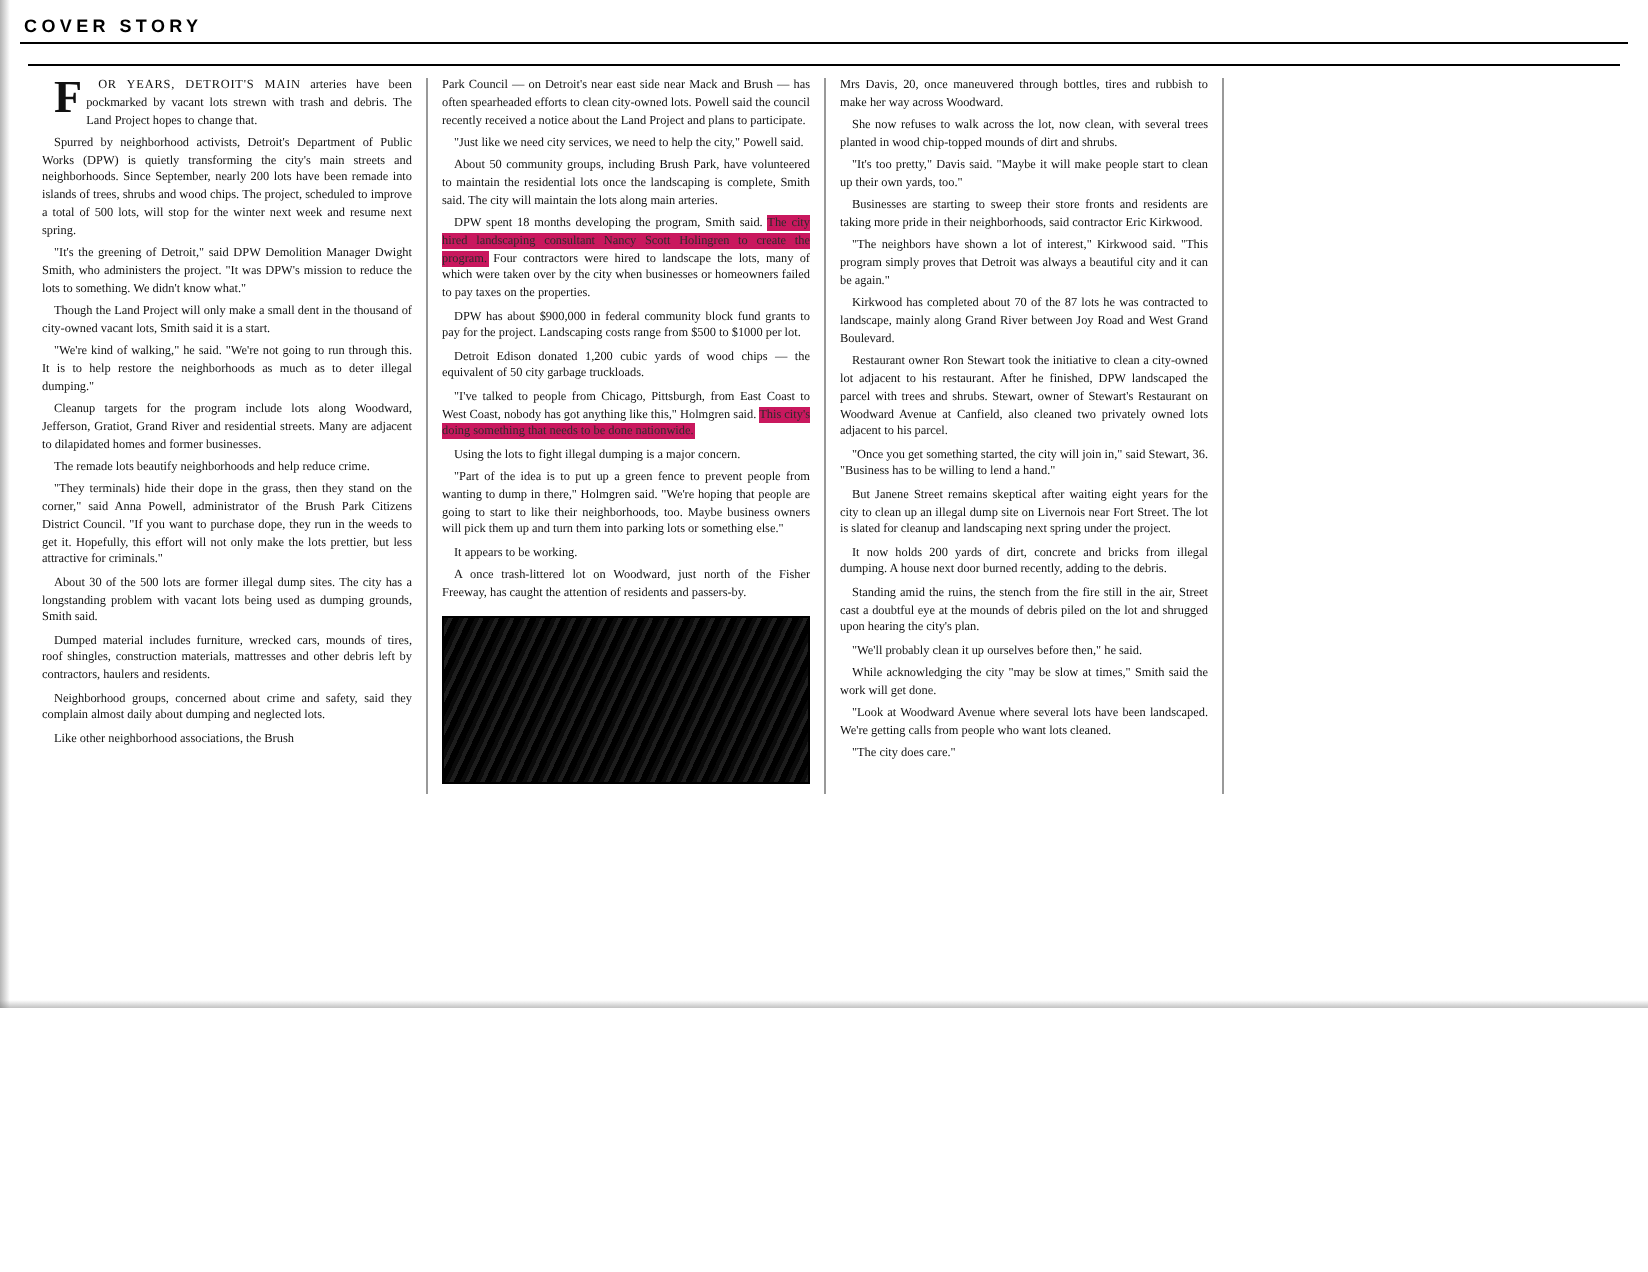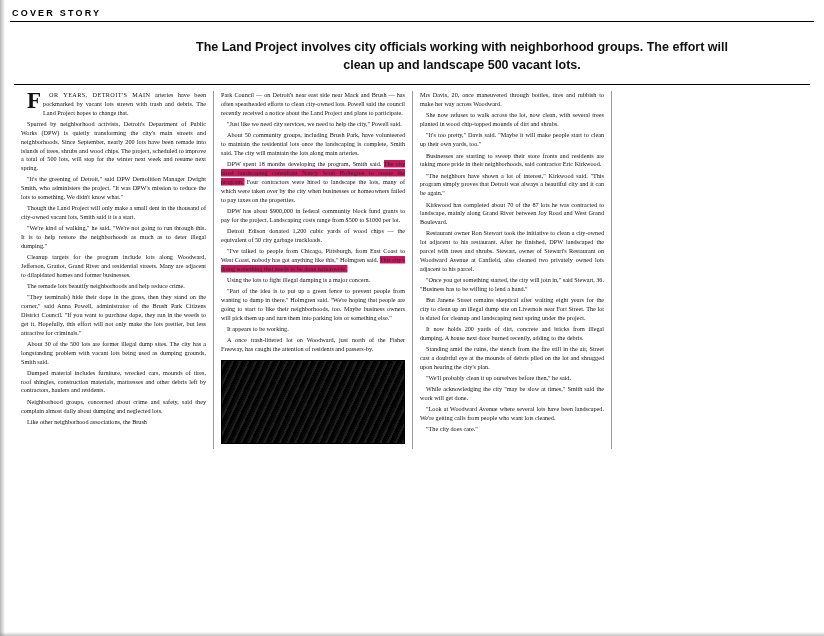--- a/index.html
+++ b/index.html
@@ -11,21 +11,21 @@
     width: 824px;
     height: 636px;
     font-family: "Liberation Serif", serif;
     color: #111;
     position: relative;
     overflow: hidden;
   }
   .page {
     position: relative;
     width: 824px;
-    height: 636px;
+    height: 504px;
     box-sizing: border-box;
     padding: 6px 10px 0 10px;
   }
   
   .kicker {
     font-family: "Liberation Sans", sans-serif;
     font-size: 9px;
     letter-spacing: 2.2px;
     font-weight: 600;
     color: #000;
@@ -176,21 +176,20 @@
 </style>
 </head>
 <body>
 
 <div class="page">
 
   <div class="kicker">COVER STORY</div>
   <div class="kicker-rule"></div>
 
 
-  <div class="deck">The Land Project involves city officials working with neighborhood groups. The effort will clean up and landscape 500 vacant lots.</div>
 
   <div class="head-rule"></div>
 
   <div class="columns">
 
     <div class="col">
       <p class="dropcap-p">
         <span class="dropcap">F</span><span class="smallcaps">OR YEARS, DETROIT'S MAIN</span><span> arteries have been pockmarked by vacant lots strewn with trash and debris. The Land Project hopes to change that.</span>
       </p>
       <p>Spurred by neighborhood activists, Detroit's Department of Public Works (DPW) is quietly transforming the city's main streets and neighborhoods. Since September, nearly 200 lots have been remade into islands of trees, shrubs and wood chips. The project, scheduled to improve a total of 500 lots, will stop for the winter next week and resume next spring.</p>

